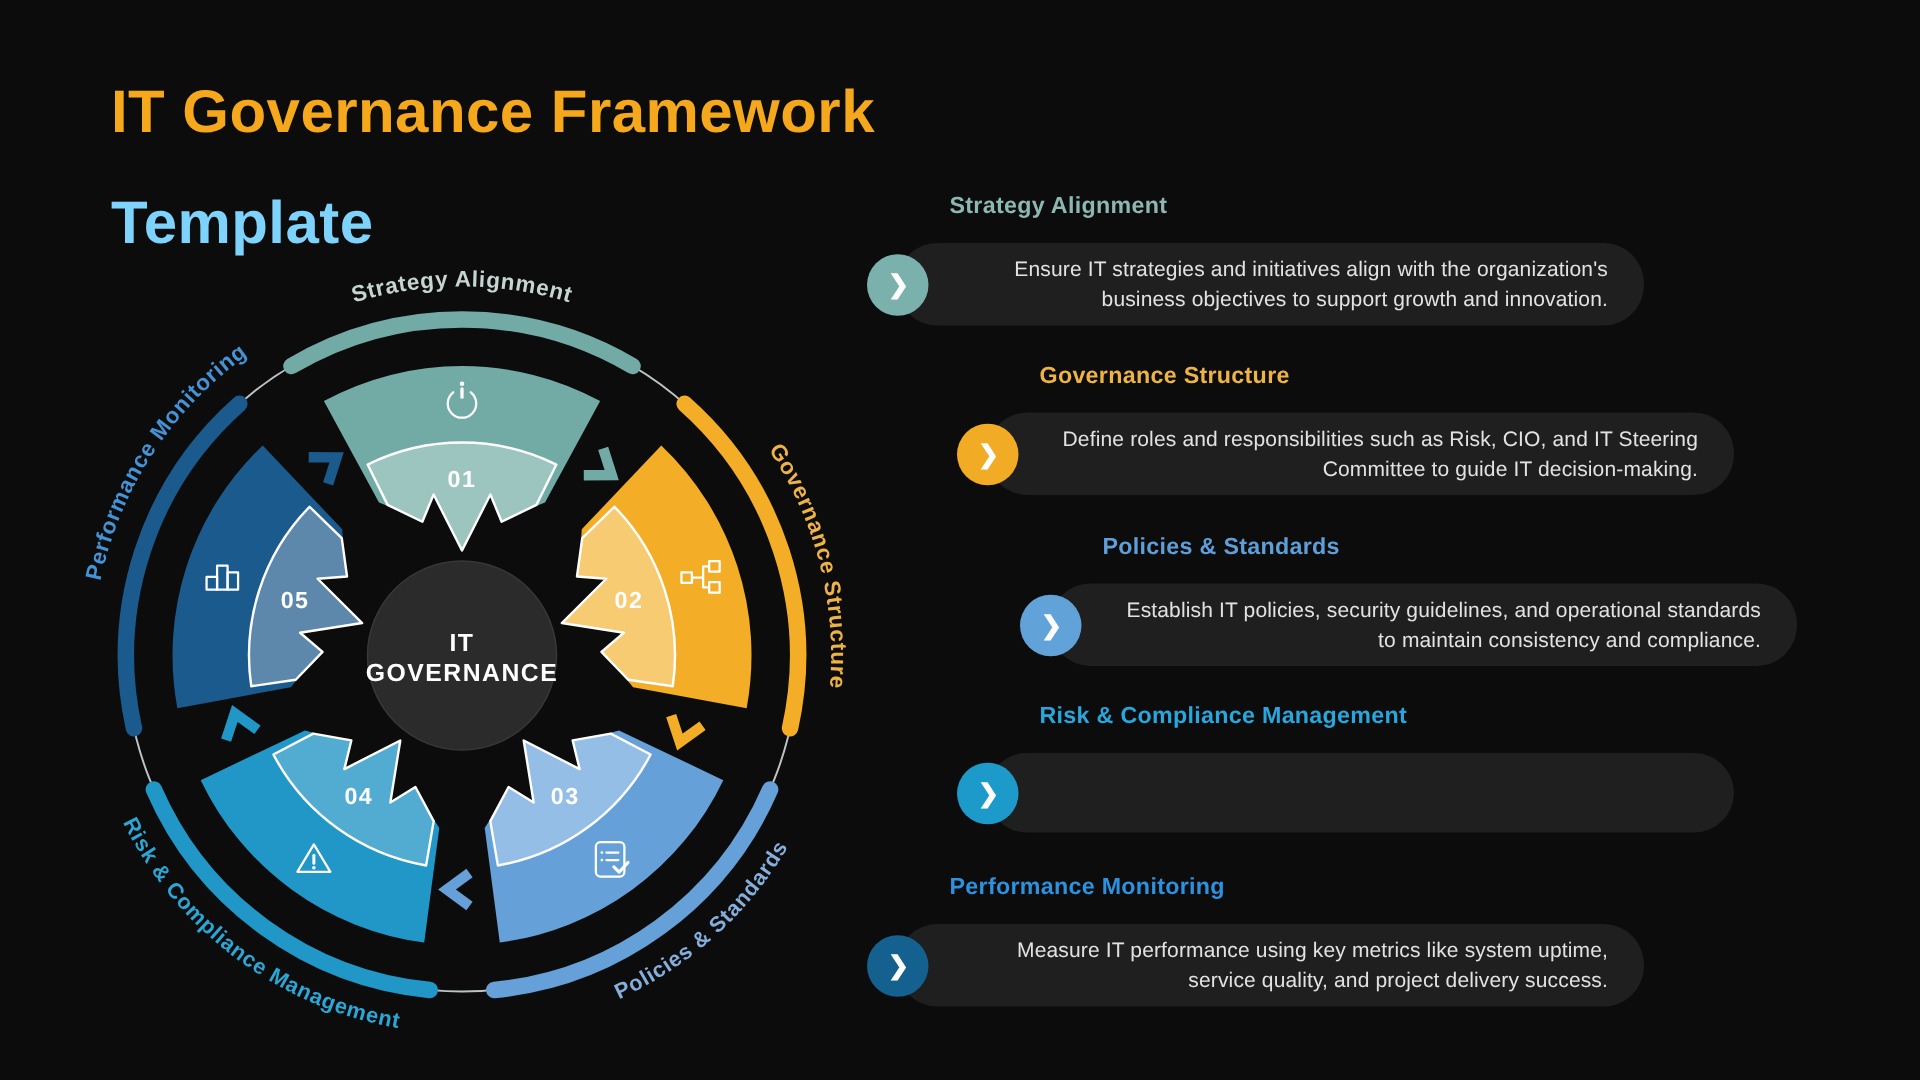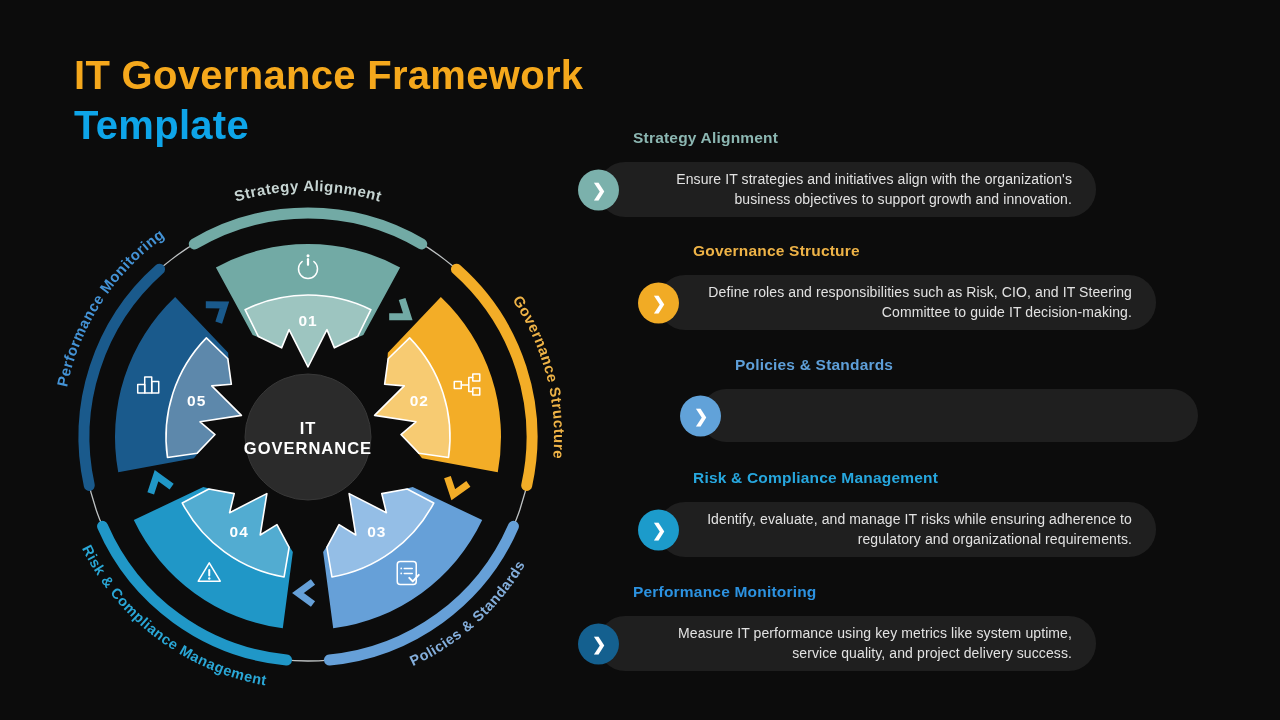--- a/index.html
+++ b/index.html
@@ -2,21 +2,21 @@
 <html><head>
 <meta charset="utf-8">
 <style>
   html,body{margin:0;padding:0;width:1280px;height:720px;overflow:hidden;
     font-family:"Liberation Sans",sans-serif;}
   .stage{position:absolute;inset:0;width:1280px;height:720px;background:#0C0C0C;}
 
   
   .title-block{position:absolute;left:74px;top:50px;}
   .title-line{margin:0;font-size:40px;font-weight:800;line-height:50px;letter-spacing:0.3px;}
-  .title-line2{color:#0ea5e9;}
+  .title-line2{color:#7dd3fc;margin-top:24px;}
 
   
   .wheel-wrap{position:absolute;left:43px;top:172px;width:530px;height:530px;}
   .center-text{fill:#FFFFFF;font-size:16.5px;font-weight:700;letter-spacing:1px;
     text-anchor:middle;font-family:"Liberation Sans",sans-serif;}
   .seg-num{fill:#FFFFFF;font-size:15.5px;font-weight:700;letter-spacing:1px;
     text-anchor:middle;font-family:"Liberation Sans",sans-serif;}
   .ring-label{font-weight:600;font-family:"Liberation Sans",sans-serif;letter-spacing:0.5px;}
 
   
@@ -160,30 +160,30 @@
       <p class="detail-text">Define roles and responsibilities such as Risk, CIO, and IT Steering Committee to guide IT decision-making.</p>
     </div>
   </div>
 
   <div class="detail pos3">
     <h2 class="detail-heading" style="color: rgb(94, 159, 217);">Policies &amp; Standards</h2>
     <div class="detail-box">
       <span class="badge" style="background-color: rgb(97, 162, 217);">
           <span class="badge-chevron">❯</span>
         </span>
+      <p class="detail-text">Establish IT policies, security guidelines, and operational standards to maintain consistency and compliance.</p>
     </div>
   </div>
 
   <div class="detail pos4">
     <h2 class="detail-heading" style="color: rgb(39, 167, 222);">Risk &amp; Compliance Management</h2>
     <div class="detail-box">
       <span class="badge" style="background-color: rgb(28, 155, 203);">
           <span class="badge-chevron">❯</span>
         </span>
-      <p class="detail-text">Identify, evaluate, and manage IT risks while ensuring adherence to regulatory and organizational requirements.</p>
     </div>
   </div>
 
   <div class="detail pos5">
     <h2 class="detail-heading" style="color: rgb(44, 146, 224);">Performance Monitoring</h2>
     <div class="detail-box">
       <span class="badge" style="background-color: rgb(20, 96, 143);">
           <span class="badge-chevron">❯</span>
         </span>
       <p class="detail-text">Measure IT performance using key metrics like system uptime, service quality, and project delivery success.</p>

